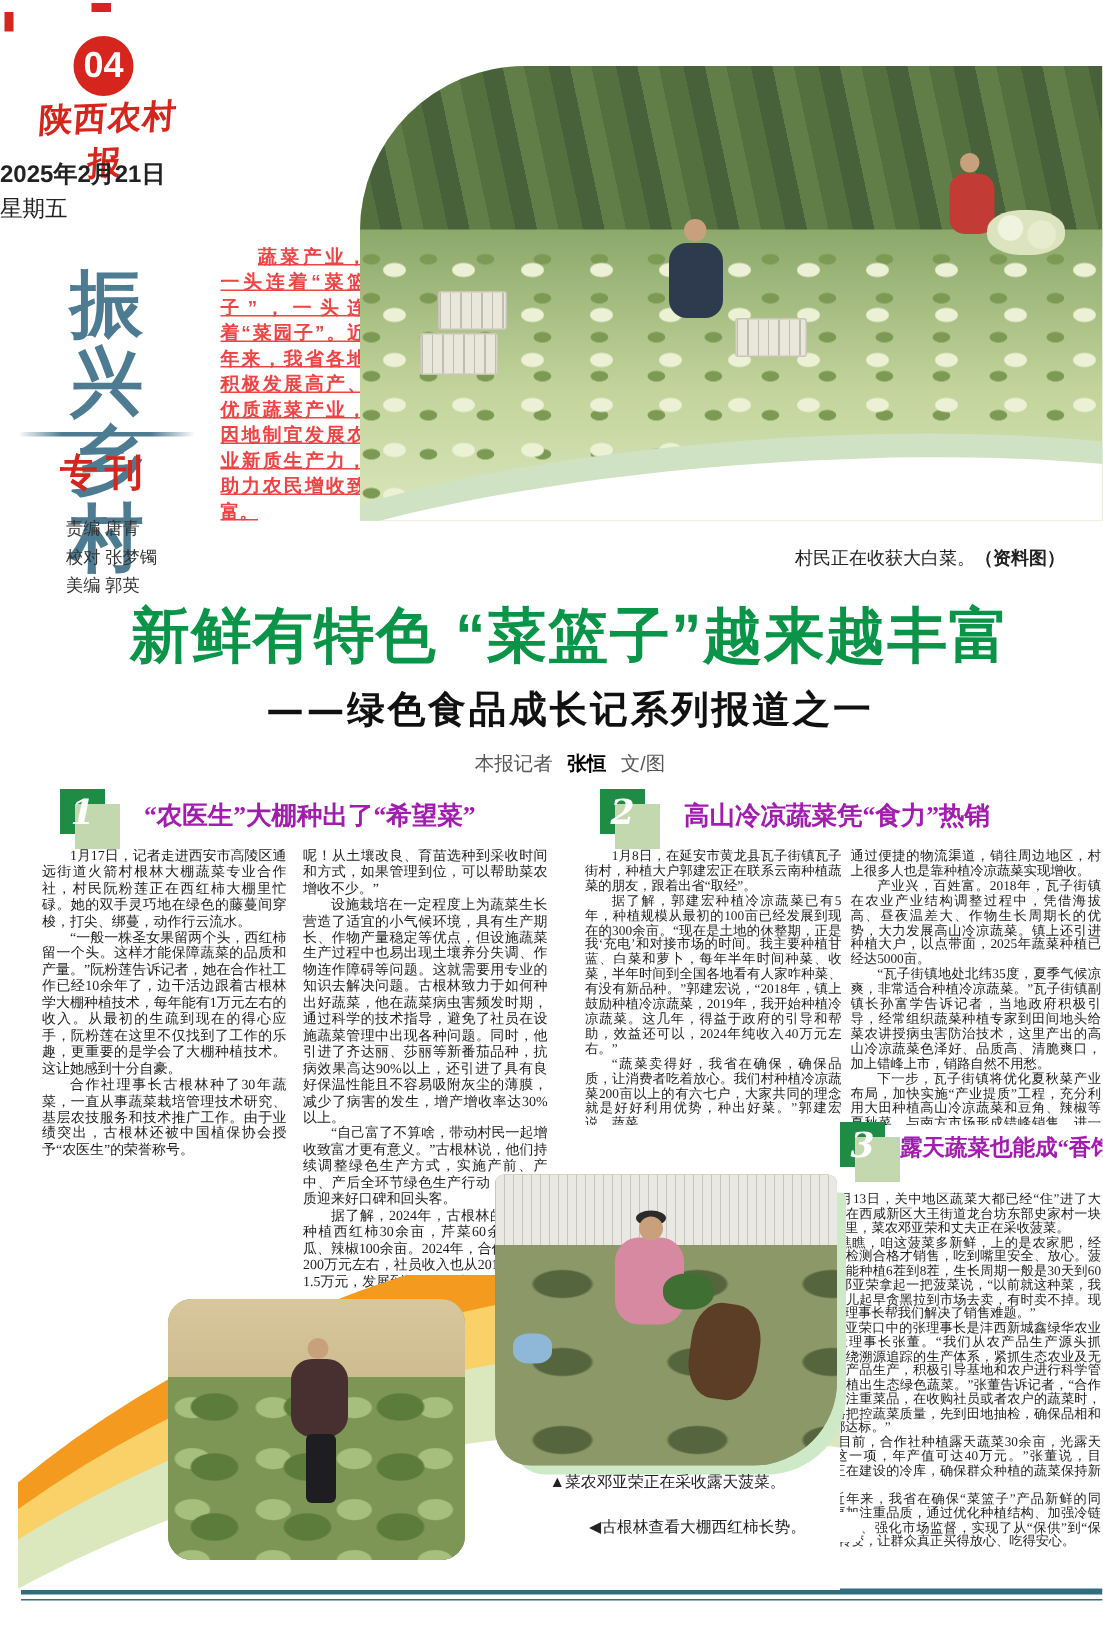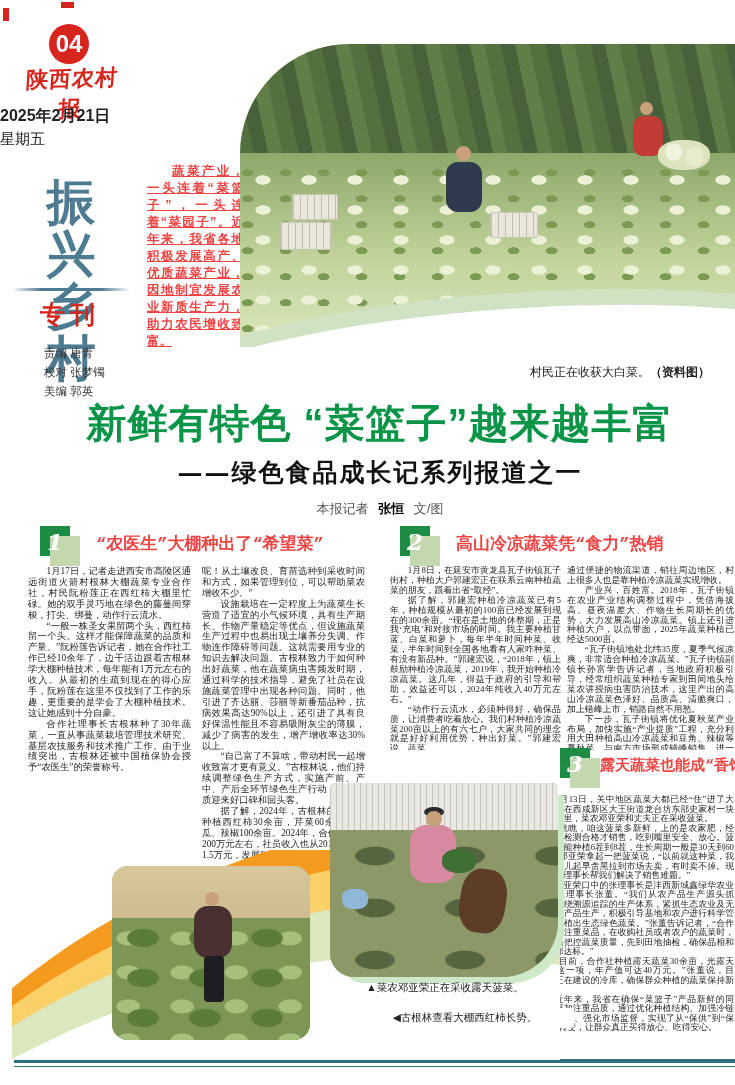--- a/index.html
+++ b/index.html
@@ -66,22 +66,22 @@
     color:#111;letter-spacing:2px;font-weight:600;font-family:"DejaVu Serif",serif;}
   .byline{position:absolute;left:0;top:500px;width:760px;text-align:center;font-size:13px;color:#555;
     font-family:"Liberation Sans",sans-serif;}
   .byline .name{color:#000;font-weight:bold;margin:0 6px;}
   
   .num-badge{position:absolute;width:30px;height:30px;background:#1f8c45;z-index:2;
     display:flex;align-items:center;justify-content:center;color:#fff;font-size:23px;
     font-style:italic;font-weight:bold;font-family:"DejaVu Serif",serif;}
   .num-badge::after{content:"";position:absolute;left:10px;top:10px;width:30px;height:30px;
     background:#c3d8ae;z-index:-1;}
-  .art-title{position:absolute;font-size:17px;font-weight:bold;color:#ef4444;
-    font-family:Liberation Mono, monospace;white-space:nowrap;}
+  .art-title{position:absolute;font-size:17px;font-weight:bold;color:#a21caf;
+    font-family:Liberation Serif, serif;white-space:nowrap;}
   .body-col{position:absolute;text-align:justify;color:#1d1d1d;overflow:hidden;}
   .body-col p{margin:0;text-indent:2em;}
   .col-a{font-size:9.3px;line-height:10.9px;}
   .col-b{font-size:8.9px;line-height:9.9px;}
   .no-indent{text-indent:0 !important;}
   
   .decor-curves{position:absolute;left:12px;top:850px;width:548px;height:210px;overflow:hidden;z-index:1;}
   .curve{position:absolute;width:1150px;height:720px;border-radius:50%;transform:rotate(-13deg);}
   .curve.orange{left:-160px;top:-30px;background:#f49b1f;}
   .curve.yellow{left:-195px;top:15px;background:#fad169;}
@@ -192,21 +192,21 @@
   <p>设施栽培在一定程度上为蔬菜生长营造了适宜的小气候环境，具有生产期长、作物产量稳定等优点，但设施蔬菜生产过程中也易出现土壤养分失调、作物连作障碍等问题。这就需要用专业的知识去解决问题。古根林致力于如何种出好蔬菜，他在蔬菜病虫害频发时期，通过科学的技术指导，避免了社员在设施蔬菜管理中出现各种问题。同时，他引进了齐达丽、莎丽等新番茄品种，抗病效果高达90%以上，还引进了具有良好保温性能且不容易吸附灰尘的薄膜，减少了病害的发生，增产增收率达30%以上。</p>
   <p>“自己富了不算啥，带动村民一起增收致富才更有意义。”古根林说，他们持续调整绿色生产方式，实施产前、产中、产后全环节绿色生产行动，以好品质迎来好口碑和回头客。</p>
   <p>据了解，2024年，古根林的合作社种植西红柿30余亩，芹菜60余亩，黄瓜、辣椒100余亩。2024年，合作社收入200万元左右，社员收入也从2014年人均1.5万元，发展到2024年人均3.5万元。</p>
 </div>
 
 <div class="num-badge" style="left:400px;top:526px;">2</div>
 <div class="art-title" style="left:456px;top:532px;">高山冷凉蔬菜凭“食力”热销</div>
 <div class="body-col col-b" style="left:390px;top:566px;width:171px;height:184px;">
   <p>1月8日，在延安市黄龙县瓦子街镇瓦子街村，种植大户郭建宏正在联系云南种植蔬菜的朋友，跟着出省“取经”。</p>
   <p>据了解，郭建宏种植冷凉蔬菜已有5年，种植规模从最初的100亩已经发展到现在的300余亩。“现在是土地的休整期，正是我‘充电’和对接市场的时间。我主要种植甘蓝、白菜和萝卜，每年半年时间种菜、收菜，半年时间到全国各地看有人家咋种菜、有没有新品种。”郭建宏说，“2018年，镇上鼓励种植冷凉蔬菜，2019年，我开始种植冷凉蔬菜。这几年，得益于政府的引导和帮助，效益还可以，2024年纯收入40万元左右。”</p>
-  <p>“动作行云流水，必须种得好，确保品质，让消费者吃着放心。我们村种植冷凉蔬菜200亩以上的有六七户，大家共同的理念就是好好利用优势，种出好菜。”郭建宏说，蔬菜</p>
+  <p>“蔬菜卖得好，我省在确保，确保品质，让消费者吃着放心。我们村种植冷凉蔬菜200亩以上的有六七户，大家共同的理念就是好好利用优势，种出好菜。”郭建宏说，蔬菜</p>
 </div>
 <div class="body-col col-b" style="left:567px;top:566px;width:167px;height:184px;">
   <p class="no-indent">通过便捷的物流渠道，销往周边地区，村上很多人也是靠种植冷凉蔬菜实现增收。</p>
   <p>产业兴，百姓富。2018年，瓦子街镇在农业产业结构调整过程中，凭借海拔高、昼夜温差大、作物生长周期长的优势，大力发展高山冷凉蔬菜。镇上还引进种植大户，以点带面，2025年蔬菜种植已经达5000亩。</p>
   <p>“瓦子街镇地处北纬35度，夏季气候凉爽，非常适合种植冷凉蔬菜。”瓦子街镇副镇长孙富学告诉记者，当地政府积极引导，经常组织蔬菜种植专家到田间地头给菜农讲授病虫害防治技术，这里产出的高山冷凉蔬菜色泽好、品质高、清脆爽口，加上错峰上市，销路自然不用愁。</p>
   <p>下一步，瓦子街镇将优化夏秋菜产业布局，加快实施“产业提质”工程，充分利用大田种植高山冷凉蔬菜和豆角、辣椒等夏秋菜，与南方市场形成错峰销售，进一步助力群众增收。</p>
 </div>
 
 <div class="decor-curves">
   <div class="curve orange"></div>

